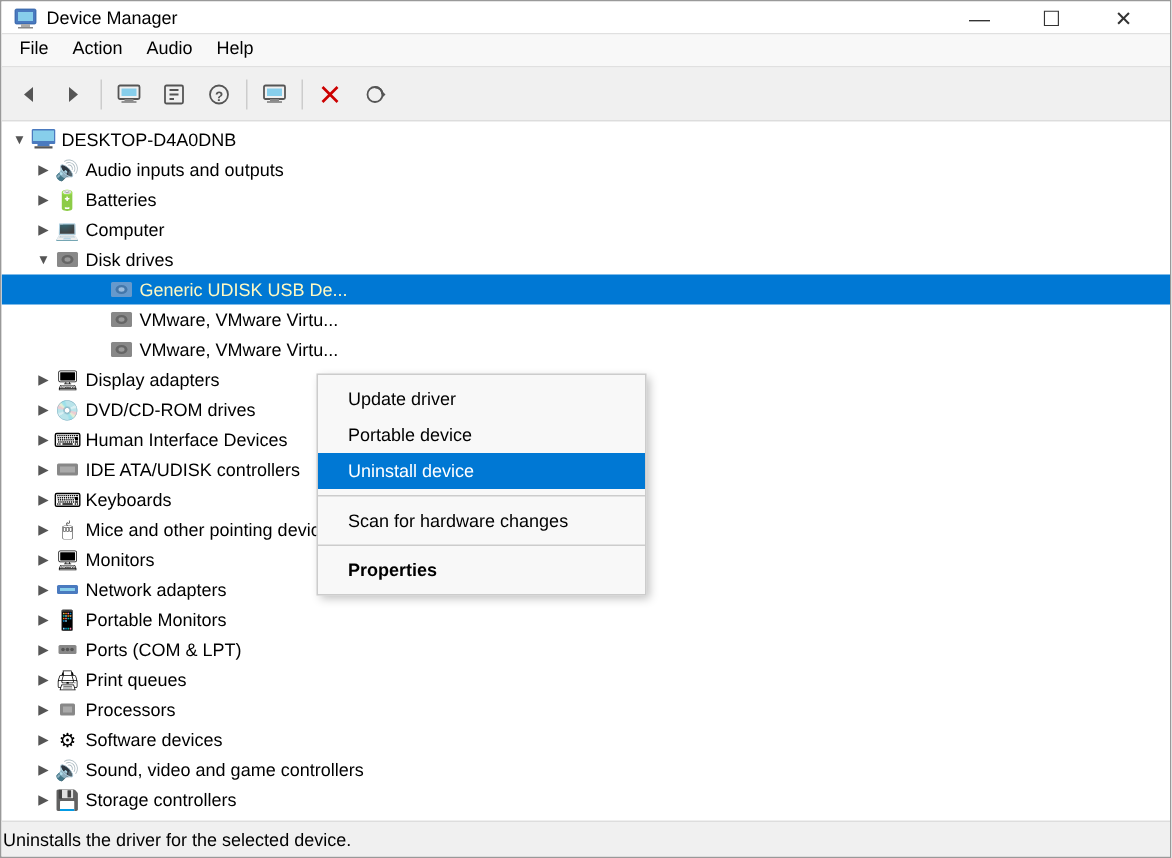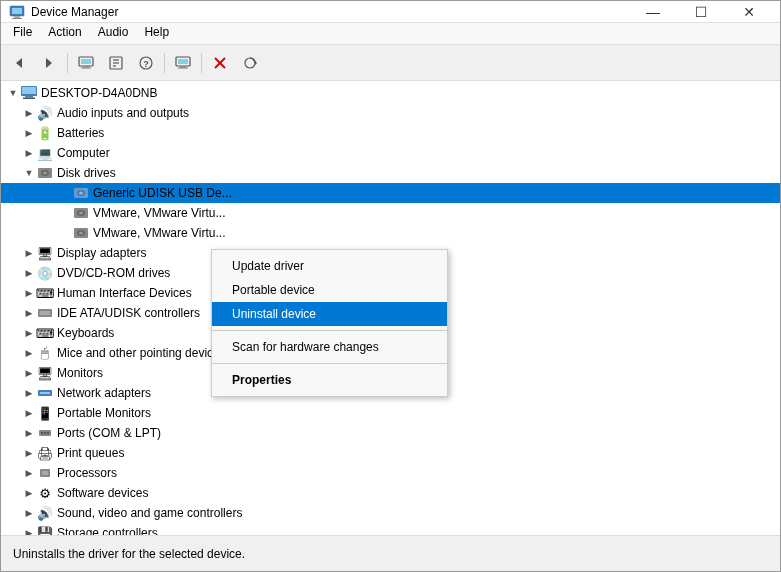--- a/index.html
+++ b/index.html
@@ -141,28 +141,28 @@
       flex-shrink: 0;
       display: flex;
       align-items: center;
       justify-content: center;
       font-size: 13px;
     }
     .tree-label {
       font-size: 12px;
       color: #000;
     }
-    .tree-item.selected .tree-label { color: #000000; }
+    .tree-item.selected .tree-label { color: #fef9c3; }
 
     
     .context-menu {
       position: absolute;
       left: 210px;
       top: 168px;
-      width: 237px;
+      width: 220px;
       background: #f8f8f8;
       border: 1px solid #ccc;
       box-shadow: 2px 2px 6px rgba(0,0,0,0.25);
       z-index: 100;
       padding: 4px 0;
     }
     .ctx-item {
       padding: 5px 20px;
       cursor: pointer;
       font-size: 12px;
@@ -177,26 +177,26 @@
     .ctx-separator {
       height: 1px;
       background: #ccc;
       margin: 4px 0;
     }
     .ctx-item.bold {
       font-weight: bold;
     }
 
     .status-bar {
-      height: 36px;
+      height: 24px;
       background: #f0f0f0;
       border-top: 1px solid #ddd;
       display: flex;
       align-items: center;
-      padding: 0 12px;
+      padding: 0 1px;
       font-size: 12px;
       color: #000;
       text-align: right;
     }
 
     
     .tree-panel::-webkit-scrollbar { width: 14px; }
     .tree-panel::-webkit-scrollbar-track { background: #f0f0f0; }
     .tree-panel::-webkit-scrollbar-thumb { background: #c0c0c0; border: 3px solid #f0f0f0; border-radius: 7px; }
   </style>

